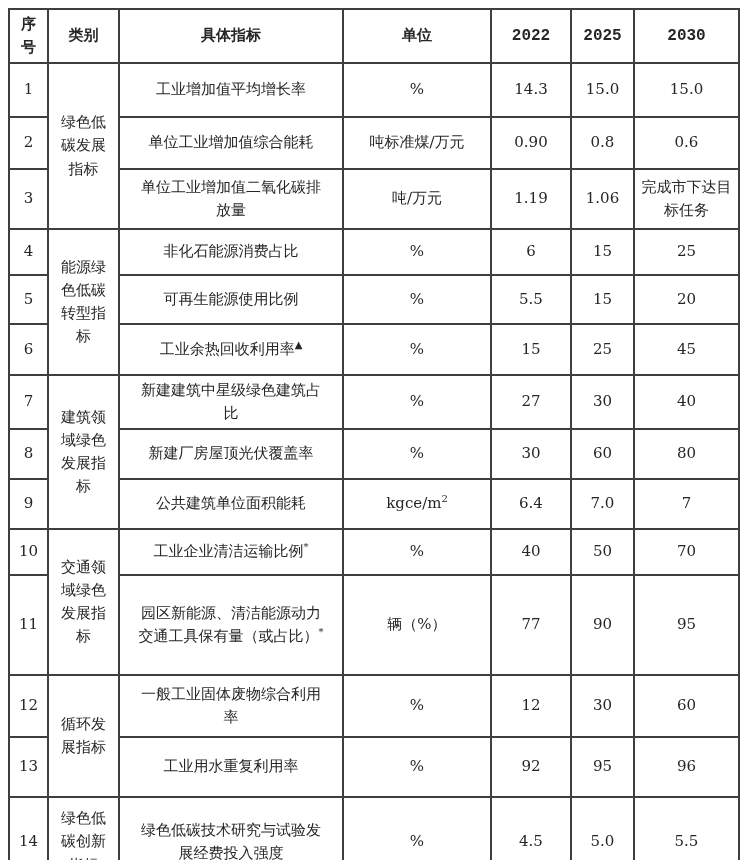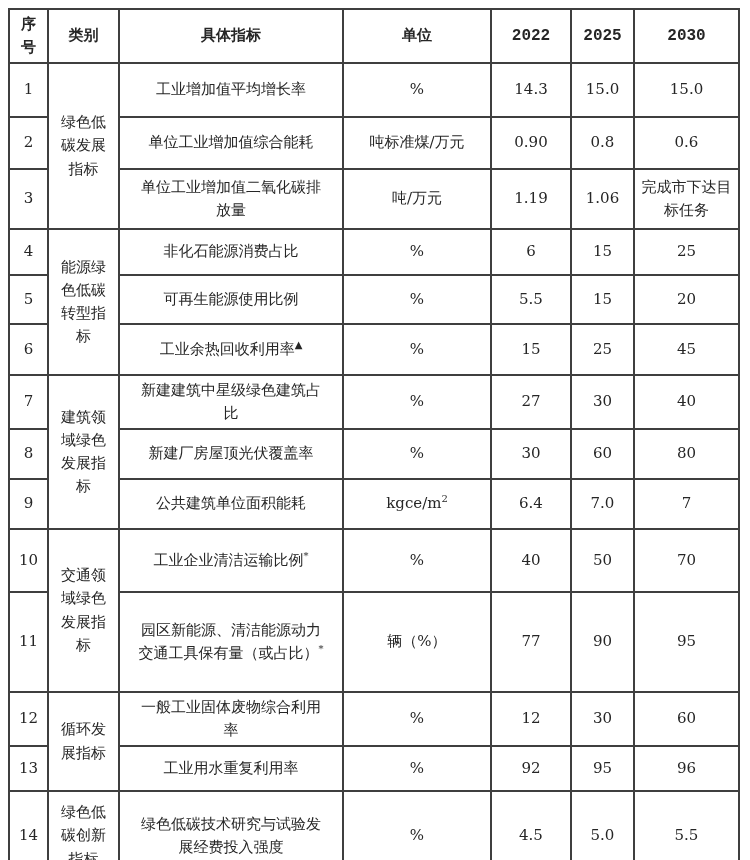--- a/index.html
+++ b/index.html
@@ -30,24 +30,24 @@
   
   tbody tr:nth-child(1){height:54px;}
   tbody tr:nth-child(2){height:52px;}
   tbody tr:nth-child(3){height:60px;}
   tbody tr:nth-child(4){height:46px;}
   tbody tr:nth-child(5){height:49px;}
   tbody tr:nth-child(6){height:51px;}
   tbody tr:nth-child(7){height:54px;}
   tbody tr:nth-child(8){height:50px;}
   tbody tr:nth-child(9){height:50px;}
-  tbody tr:nth-child(10){height:63px;}
+  tbody tr:nth-child(10){height:46px;}
   tbody tr:nth-child(11){height:100px;}
-  tbody tr:nth-child(12){height:54px;}
-  tbody tr:nth-child(13){height:45px;}
+  tbody tr:nth-child(12){height:62px;}
+  tbody tr:nth-child(13){height:60px;}
   tbody tr:nth-child(14){height:90px;}
   .category-cell{padding:2px 10px;}
   .indicator-cell{padding:2px 18px;border-radius:9px;}
   .num-cell{font-size:15px;}
   sup{font-size:10px;line-height:0;}
 </style>
 </head>
 <body>
 
 <div class="table-wrap">

